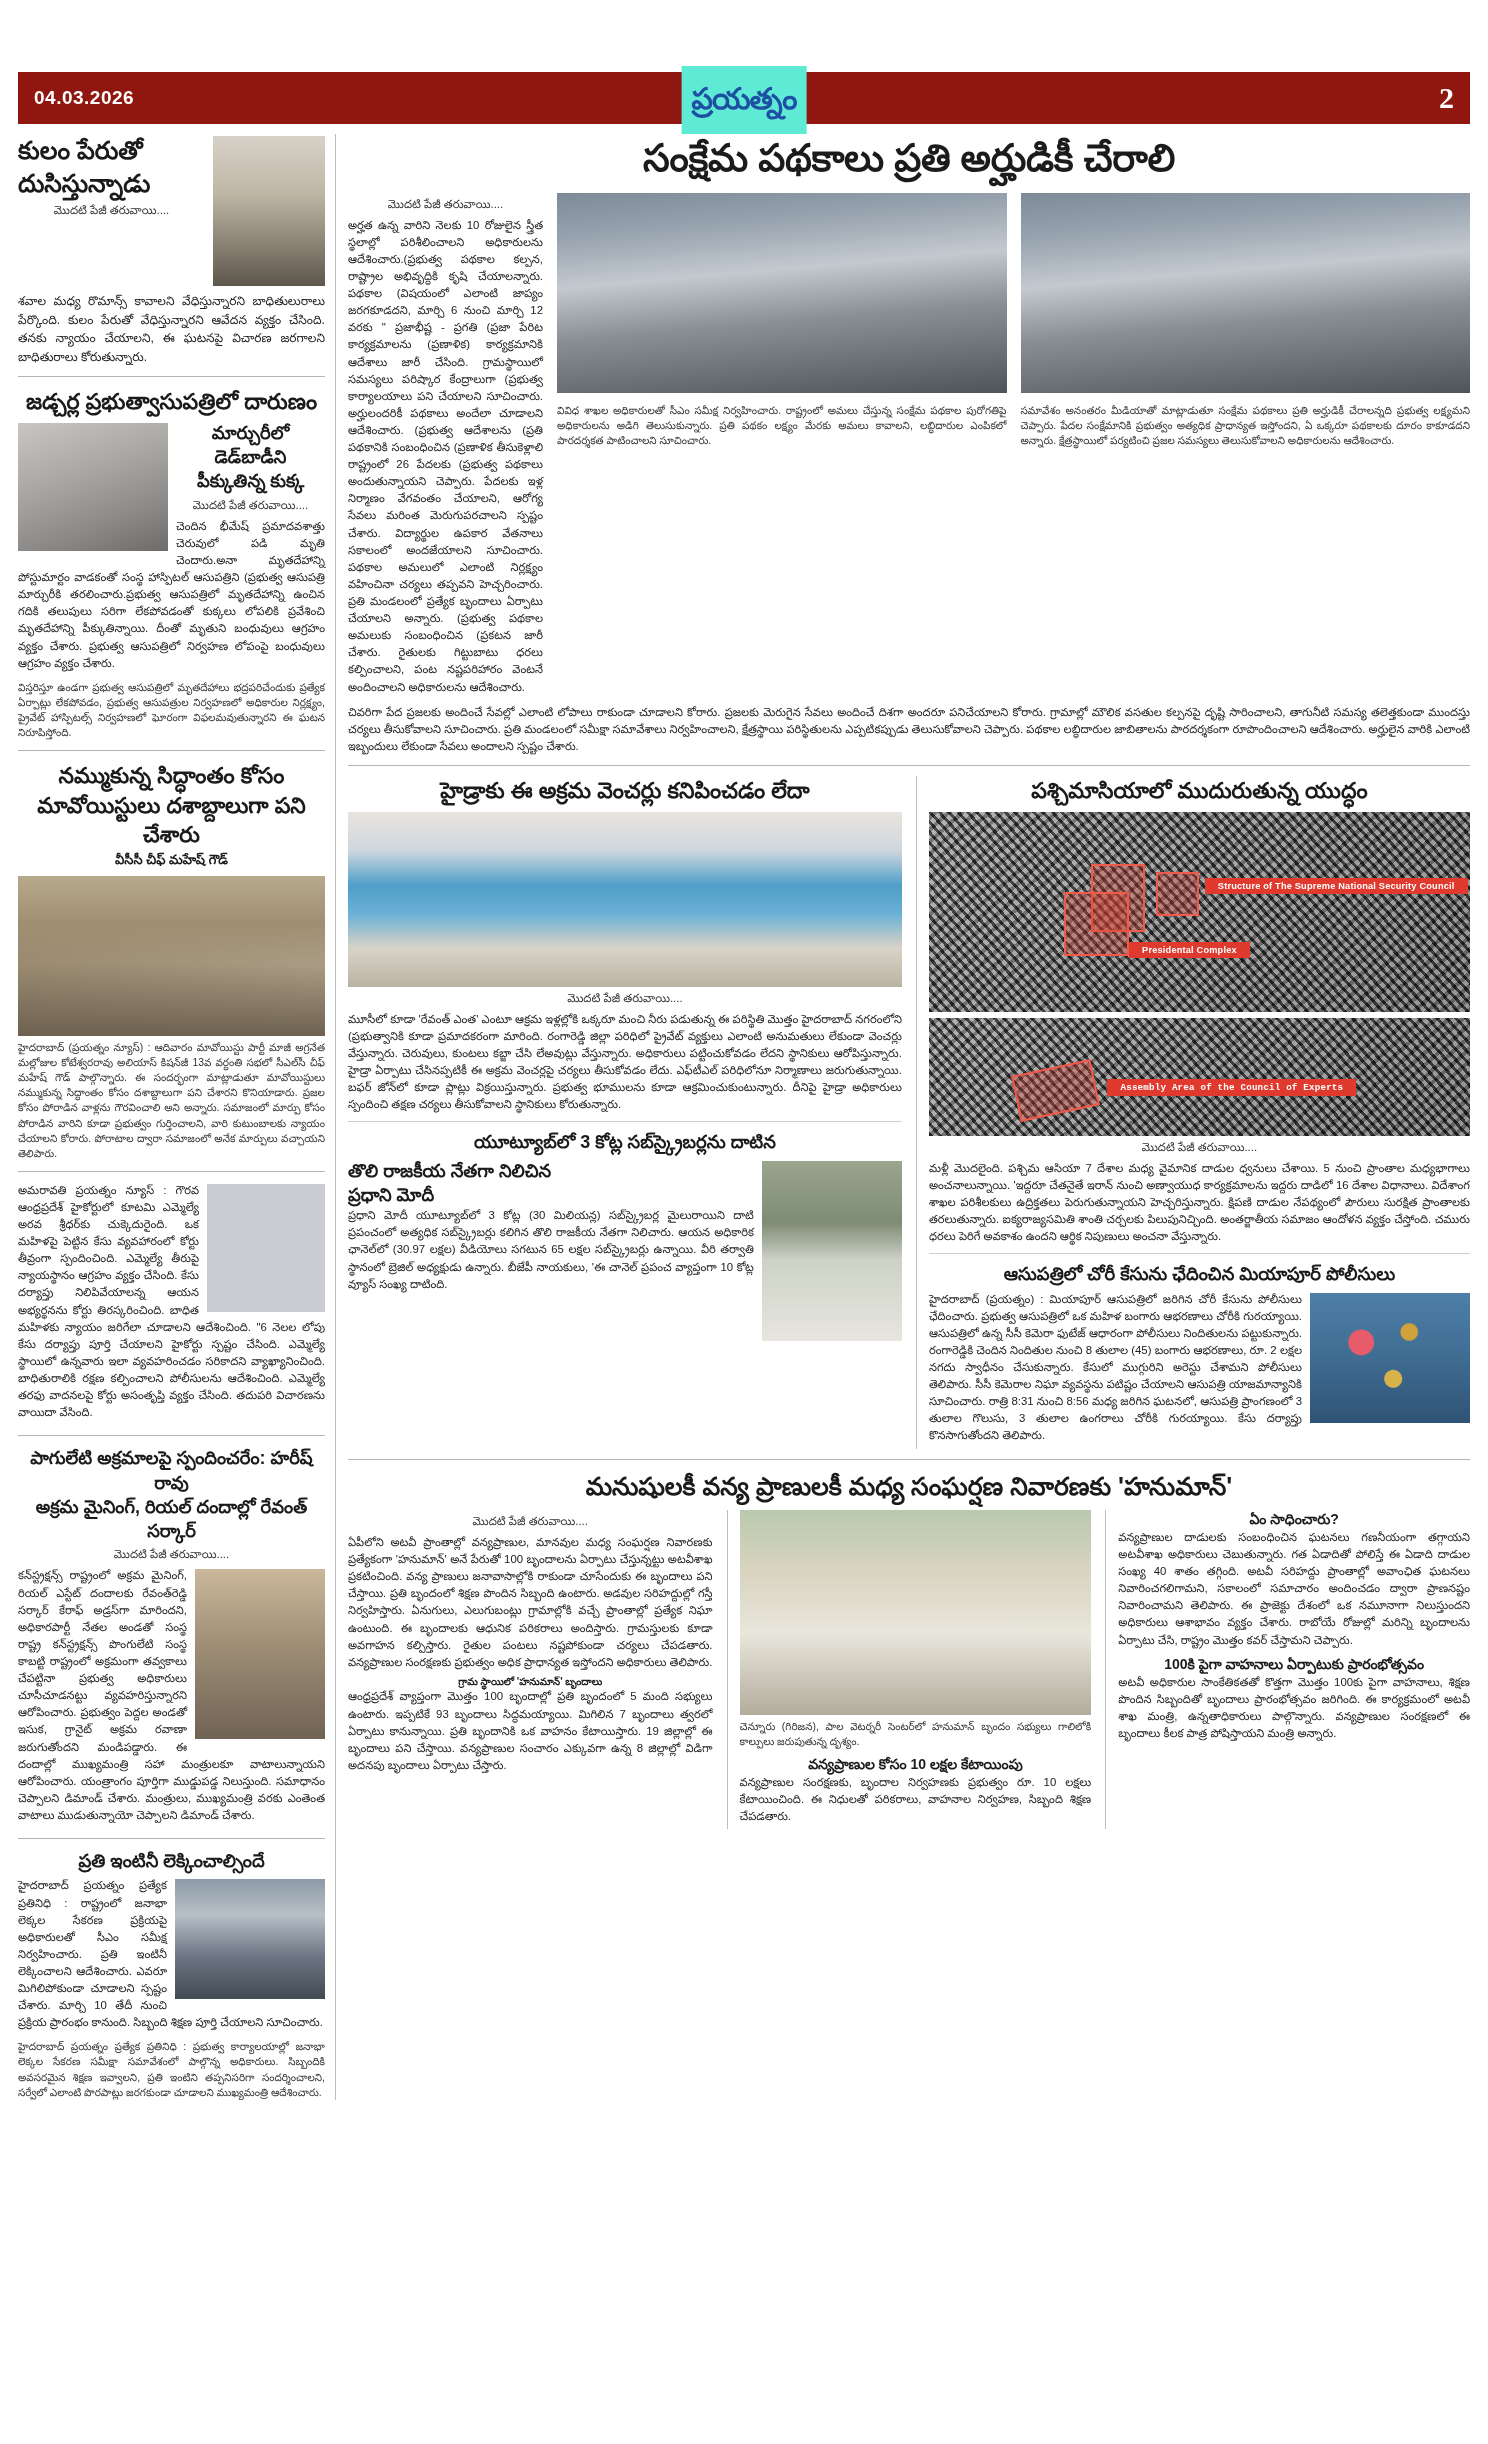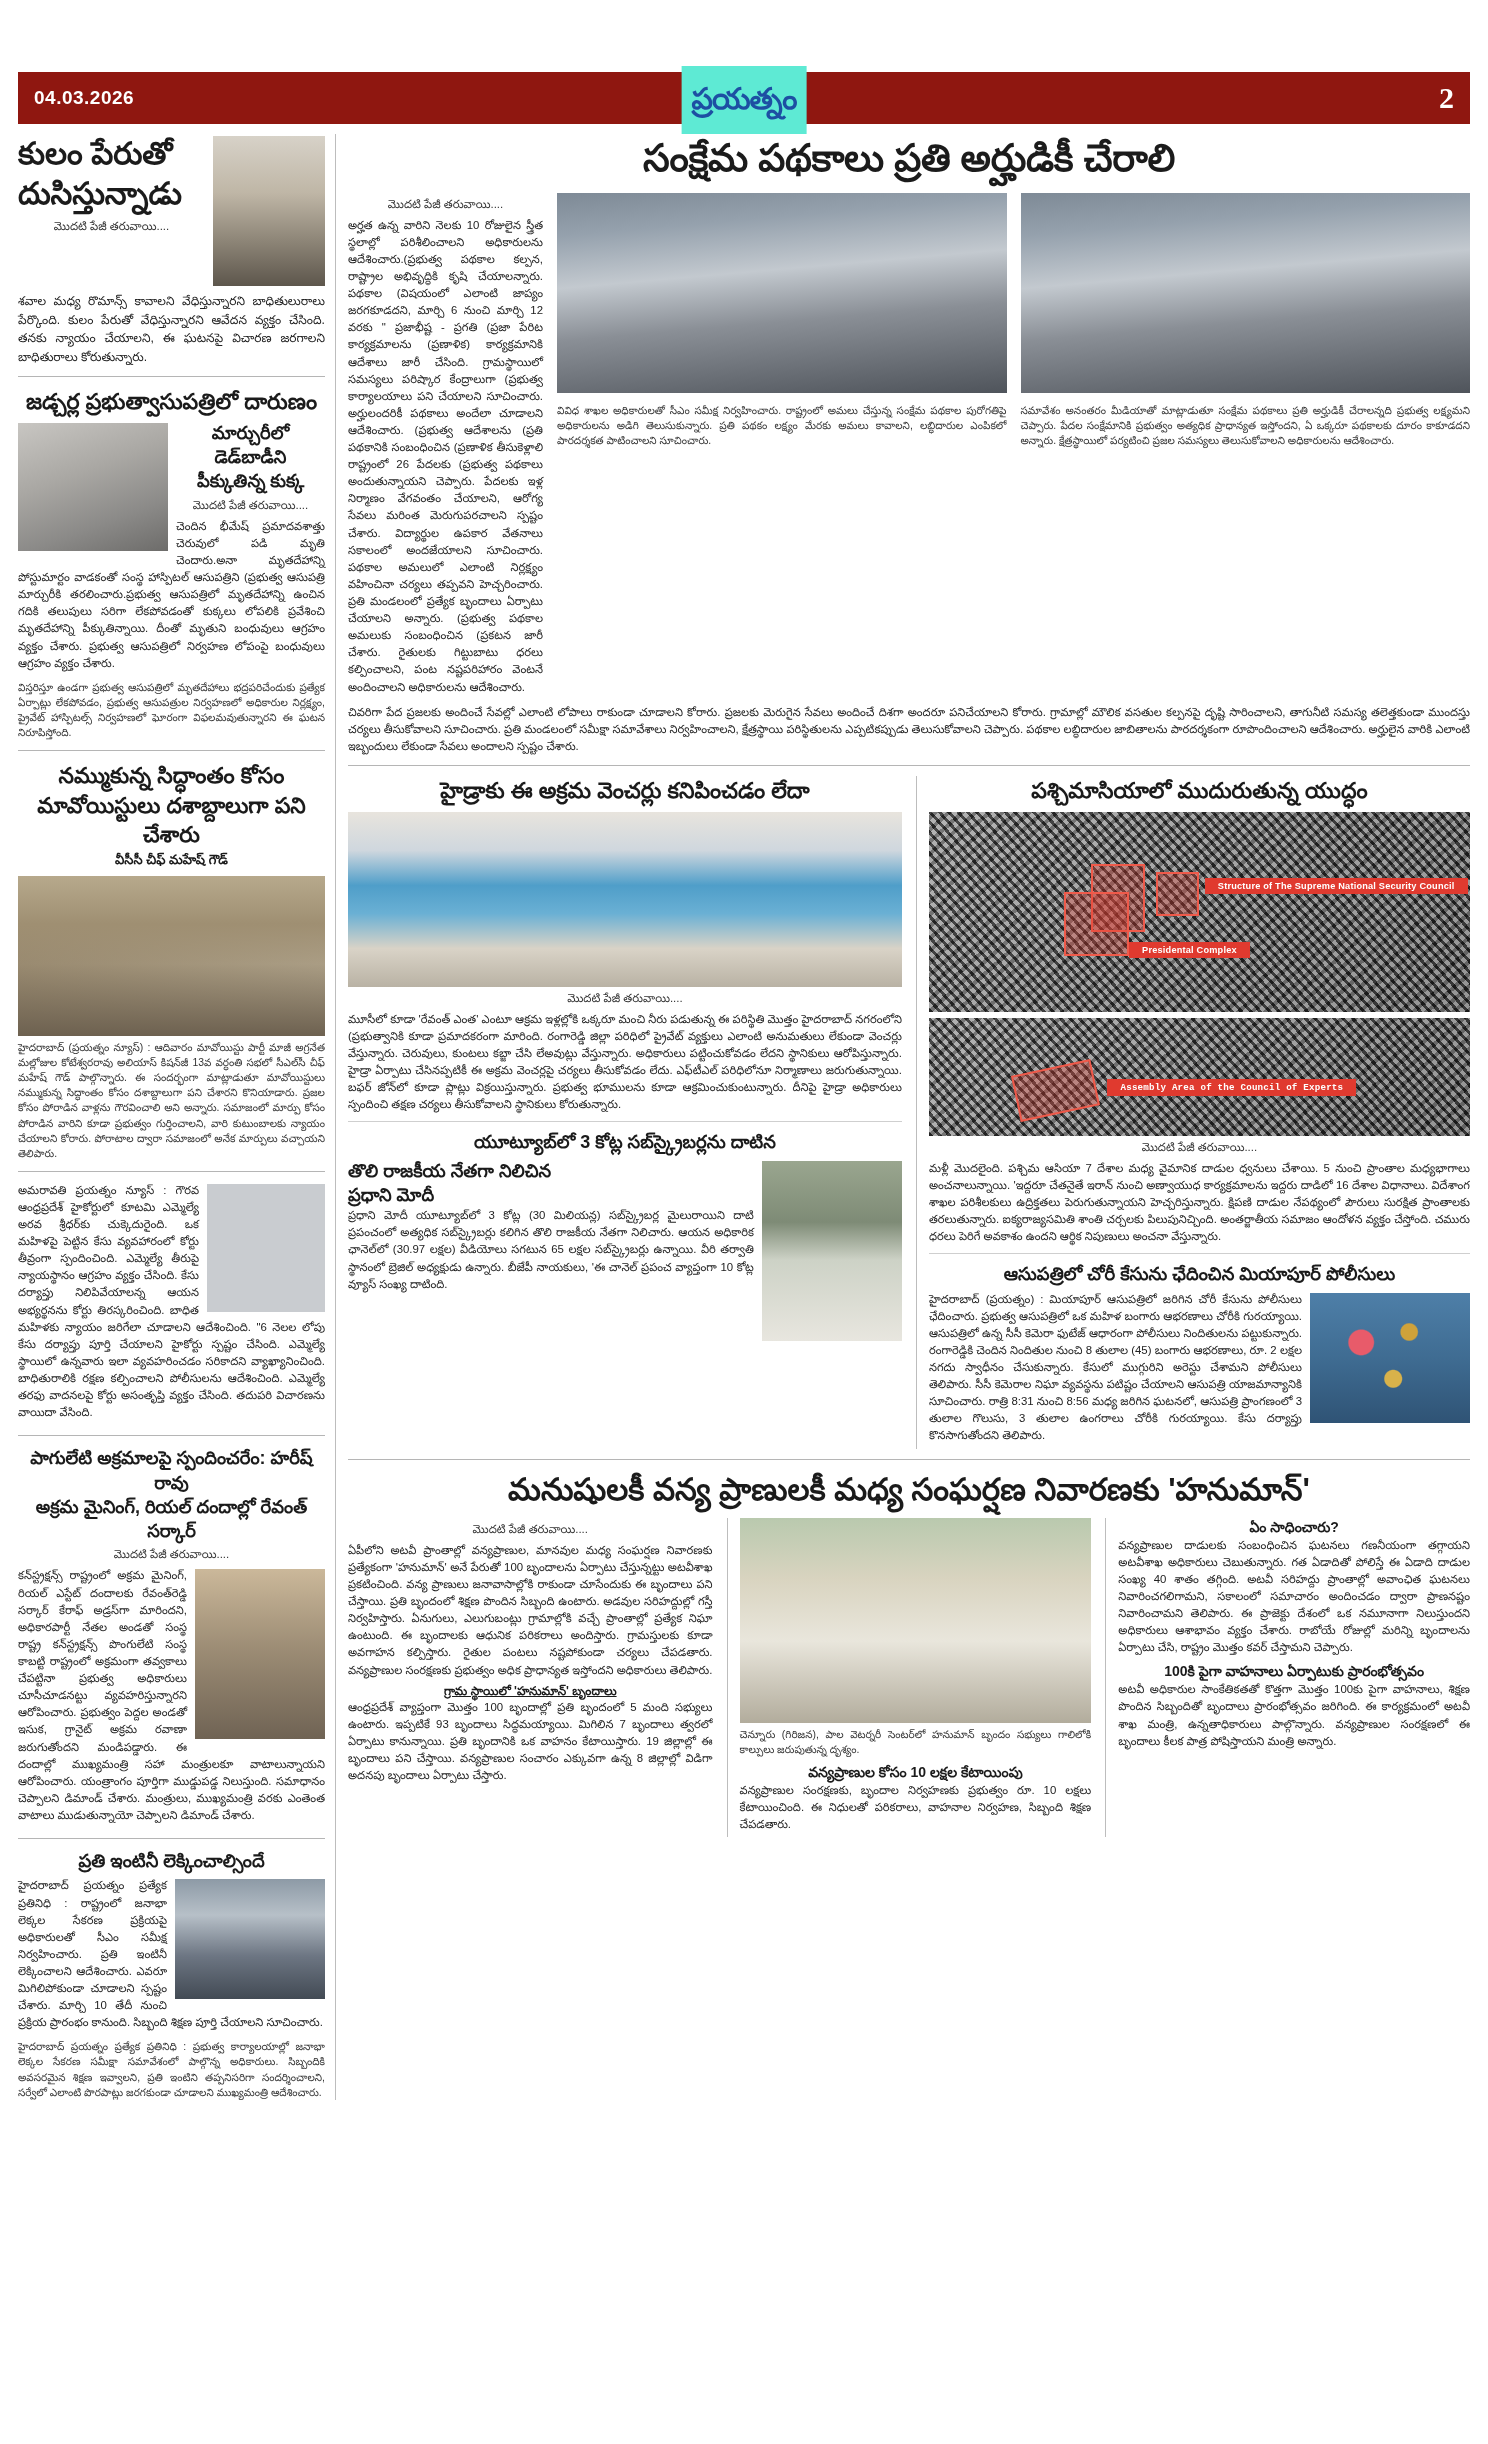--- a/index.html
+++ b/index.html
@@ -81,21 +81,21 @@
   
   .hl-xl {
     font-size: 38px;
     font-weight: bold;
     line-height: 1.28;
     text-align: center;
     color: #1b1b1b;
     letter-spacing: -.3px;
   }
   .hl-lg {
-    font-size: 31px;
+    font-size: 25px;
     font-weight: bold;
     line-height: 1.3;
     text-align: center;
   }
   .hl-md {
     font-size: 22px;
     font-weight: bold;
     line-height: 1.35;
     text-align: center;
   }
@@ -407,21 +407,21 @@
       <hr class="rule">
 
       <div>
         <div class="hl-lg">మనుషులకీ వన్య ప్రాణులకీ మధ్య సంఘర్షణ నివారణకు 'హనుమాన్'</div>
 
         <div class="grid-3" style="margin-top:8px;">
 
           <div style="flex:1 1 33%;">
             <div class="dateline">మొదటి పేజీ తరువాయి....</div>
             <p class="body small">ఏపీలోని అటవీ ప్రాంతాల్లో వన్యప్రాణుల, మానవుల మధ్య సంఘర్షణ నివారణకు ప్రత్యేకంగా 'హనుమాన్' అనే పేరుతో 100 బృందాలను ఏర్పాటు చేస్తున్నట్టు అటవీశాఖ ప్రకటించింది. వన్య ప్రాణులు జనావాసాల్లోకి రాకుండా చూసేందుకు ఈ బృందాలు పని చేస్తాయి. ప్రతి బృందంలో శిక్షణ పొందిన సిబ్బంది ఉంటారు. అడవుల సరిహద్దుల్లో గస్తీ నిర్వహిస్తారు. ఏనుగులు, ఎలుగుబంట్లు గ్రామాల్లోకి వచ్చే ప్రాంతాల్లో ప్రత్యేక నిఘా ఉంటుంది. ఈ బృందాలకు ఆధునిక పరికరాలు అందిస్తారు. గ్రామస్తులకు కూడా అవగాహన కల్పిస్తారు. రైతుల పంటలు నష్టపోకుండా చర్యలు చేపడతారు. వన్యప్రాణుల సంరక్షణకు ప్రభుత్వం అధిక ప్రాధాన్యత ఇస్తోందని అధికారులు తెలిపారు.</p>
-            <div class="hl-sm" style="font-size:12px;margin-top:0;text-decoration:underline;">గ్రామ స్థాయిలో 'హనుమాన్' బృందాలు</div>
+            <div class="hl-sm" style="font-size:10px;margin-top:0;">గ్రామ స్థాయిలో 'హనుమాన్' బృందాలు</div>
             <p class="body small">ఆంధ్రప్రదేశ్ వ్యాప్తంగా మొత్తం 100 బృందాల్లో ప్రతి బృందంలో 5 మంది సభ్యులు ఉంటారు. ఇప్పటికే 93 బృందాలు సిద్ధమయ్యాయి. మిగిలిన 7 బృందాలు త్వరలో ఏర్పాటు కానున్నాయి. ప్రతి బృందానికి ఒక వాహనం కేటాయిస్తారు. 19 జిల్లాల్లో ఈ బృందాలు పని చేస్తాయి. వన్యప్రాణుల సంచారం ఎక్కువగా ఉన్న 8 జిల్లాల్లో విడిగా అదనపు బృందాలు ఏర్పాటు చేస్తారు.</p>
           </div>
 
           <div style="flex:1 1 33%;" class="vline">
             <div class="photo p-rifle" style="height:205px;"></div>
             <p class="caption">చెన్నూరు (గిరిజన), పాల వెటర్నరీ సెంటర్‌లో హనుమాన్ బృందం సభ్యులు గాలిలోకి కాల్పులు జరుపుతున్న దృశ్యం.</p>
             <div class="hl-sm" style="font-size:14px;margin-top:6px;">వన్యప్రాణుల కోసం 10 లక్షల కేటాయింపు</div>
             <p class="body small">వన్యప్రాణుల సంరక్షణకు, బృందాల నిర్వహణకు ప్రభుత్వం రూ. 10 లక్షలు కేటాయించింది. ఈ నిధులతో పరికరాలు, వాహనాల నిర్వహణ, సిబ్బంది శిక్షణ చేపడతారు.</p>
           </div>
 

